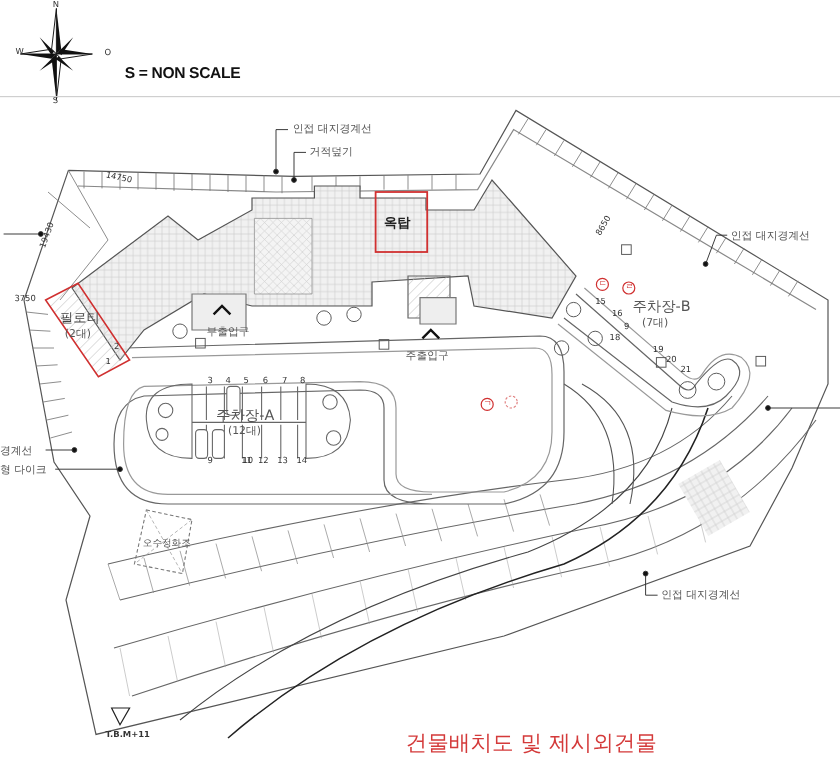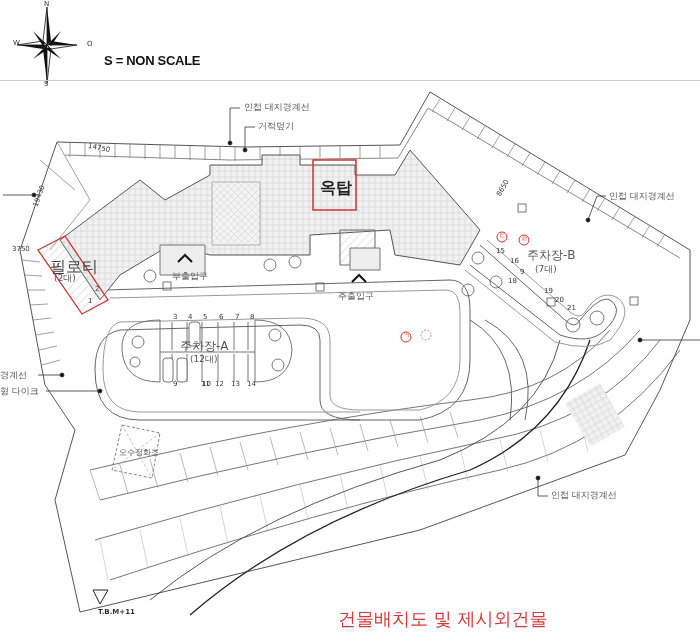--- a/index.html
+++ b/index.html
@@ -1,21 +1,21 @@
 <!DOCTYPE html>
 <html><head>
 <meta charset="utf-8">
 <style>
   html,body{margin:0;padding:0;background:#fff;}
   body{width:700px;height:637px;position:relative;overflow:hidden;font-family:"DejaVu Sans",sans-serif;}
   .abs{position:absolute;}
   .scale-note{left:104px;top:53px;font-family:"Liberation Sans",sans-serif;font-weight:bold;font-size:13px;color:#111;letter-spacing:-0.3px;}
   .topline{left:0;top:80px;width:700px;height:1px;background:#cfcfcf;}
   .lbl{font-size:9px;color:#555;white-space:nowrap;}
-  .lbl-dark{font-size:16px;color:#444;white-space:nowrap;text-align:center;}
+  .lbl-dark{font-size:11px;color:#444;white-space:nowrap;text-align:center;}
   .lbl-big{font-size:12px;color:#555;white-space:nowrap;}
   .title-red{left:338px;top:607px;font-size:18px;color:#d43a3a;white-space:nowrap;}
   .tiny{font-size:7px;color:#333;white-space:nowrap;}
   svg{position:absolute;left:0;top:0;}
 </style>
 </head>
 <body>
 
 <svg width="700" height="637" viewBox="0 0 700 637">
   <defs>
@@ -184,21 +184,21 @@
 <span class="abs lbl-dark" style="left:50px;top:257px;">필로티</span>
 <span class="abs lbl" style="left:54px;top:272px;">(2대)</span>
 
 <span class="abs lbl-big" style="left:180px;top:338px;">주차장-A</span>
 <span class="abs lbl" style="left:190px;top:353px;">(12대)</span>
 
 <span class="abs lbl-big" style="left:527px;top:247px;">주차장-B</span>
 <span class="abs lbl" style="left:535px;top:263px;">(7대)</span>
 
 <span class="abs lbl" style="left:119px;top:447px;font-size:8px;">오수정화조</span>
-<span class="abs tiny" style="left:98px;top:608px;font-weight:bold;">T.B.M+11</span>
+<span class="abs tiny" style="left:88px;top:608px;font-weight:bold;">T.B.M+11</span>
 
 <span class="abs tiny" style="left:88px;top:144px;transform:rotate(12deg);">14750</span>
 <span class="abs tiny" style="left:28px;top:192px;transform:rotate(-70deg);">19430</span>
 <span class="abs tiny" style="left:12px;top:245px;">3750</span>
 <span class="abs tiny" style="left:494px;top:184px;transform:rotate(-60deg);">8650</span>
 
 <span class="abs" style="left:499px;top:231px;font-size:7px;color:#d03030;">ㄷ</span>
 <span class="abs" style="left:521px;top:234px;font-size:7px;color:#d03030;">ㄹ</span>
 <span class="abs" style="left:403px;top:331px;font-size:7px;color:#d03030;">ㄱ</span>
 

